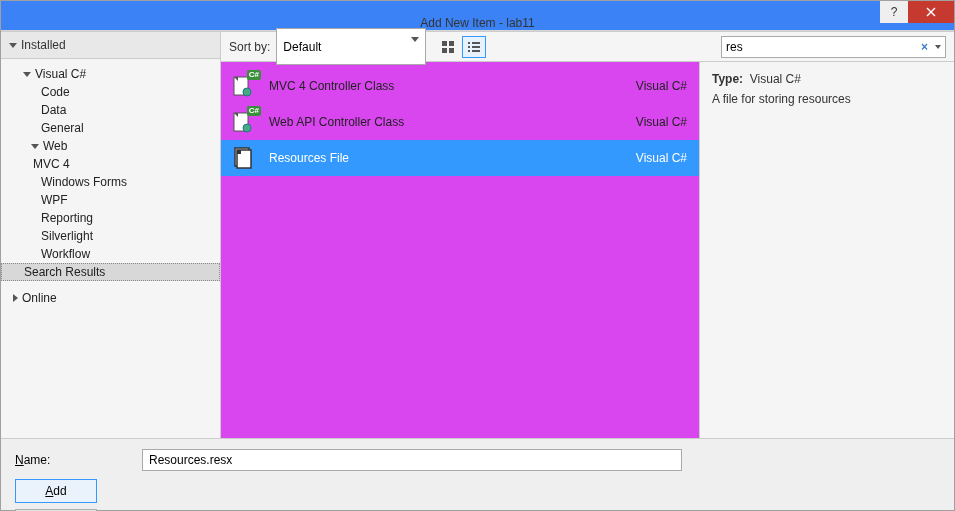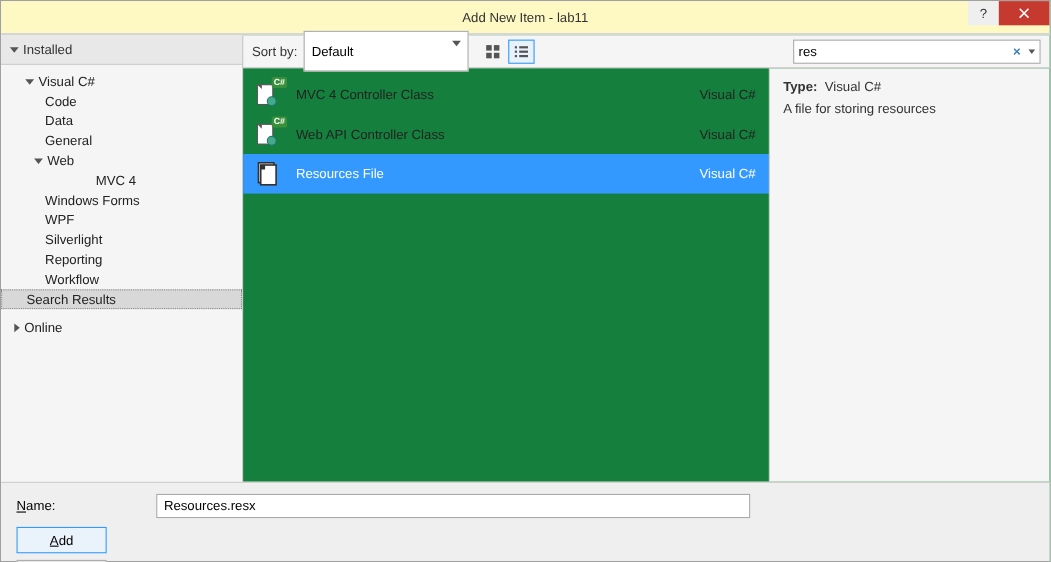--- a/index.html
+++ b/index.html
@@ -1,38 +1,38 @@
 <!DOCTYPE html>
 <html><head>
 <meta charset="utf-8">
 <style>
   * { box-sizing: border-box; margin: 0; padding: 0; font-family: "Segoe UI", Tahoma, sans-serif; font-size: 12px; }
   html, body { width: 955px; height: 511px; overflow: hidden; background: #fff; }
   .window { width: 955px; height: 511px; border: 1px solid #a0a0a0; display: flex; flex-direction: column; background: #efefef; }
-  .titlebar { height: 30px; background: #fef9c3; display: flex; align-items: center; position: relative; border-bottom: 1px solid #d6d6d6; }
+  .titlebar { height: 30px; background: #3b82f6; display: flex; align-items: flex-end; position: relative; border-bottom: 1px solid #d6d6d6; }
   .title-text { flex: 1; text-align: center; color: #333; }
   .title-controls { position: absolute; right: 0; top: 0; display: flex; height: 22px; }
   .tc-help { width: 28px; height: 22px; display: flex; align-items: center; justify-content: center; color: #333; background: #efefef; }
   .tc-close { width: 46px; height: 22px; display: flex; align-items: center; justify-content: center; background: #c6392f; color: #fff; }
   .tc-close svg { stroke: #fff; }
 
   .content { flex: 1; display: flex; border-top: 1px solid #ccc; background: #fff; }
   .sidebar { width: 220px; background: #f5f5f5; border-right: 1px solid #ccc; display: flex; flex-direction: column; }
   .sb-header { padding: 6px 8px; border-bottom: 1px solid #ccc; background: #e8e8e8; display: flex; align-items: center; gap: 4px; color: #333; }
   .arrow { display: inline-block; width: 0; height: 0; }
   .arrow-down { border-left: 4px solid transparent; border-right: 4px solid transparent; border-top: 5px solid #555; }
   .arrow-right { border-top: 4px solid transparent; border-bottom: 4px solid transparent; border-left: 5px solid #555; }
   .tree { padding: 6px 0; }
   .tree-item { padding: 2px 0 2px 22px; display: flex; align-items: center; gap: 4px; cursor: default; }
   .tree-item.lvl2 { padding-left: 40px; }
-  .tree-item.lvl3 { padding-left: 86px; }
+  .tree-item.lvl3 { padding-left: 32px; }
   .tree-item.selected { background: #d8d8d8; border: 1px dotted #888; padding-top:1px; padding-bottom:1px;}
   .tree-item span.lbl { color: #222; }
 
-  .center { flex: 1; display: flex; flex-direction: column; background: #15803d; }
+  .center { flex: 1; display: flex; flex-direction: column; background: #d946ef; }
   .toolbar { height: 30px; display: flex; align-items: center; padding: 0 8px; gap: 6px; border-bottom: 1px solid #ccc; background: #f5f5f5; }
   .sortlbl { color: #333; }
   .sortsel { width: 150px; height: 37px; border: 1px solid #aaa; background: #fff; padding: 0 18px 0 6px; position: relative; display: flex; align-items: center; }
   .sortsel::after { content: ""; position: absolute; right: 6px; top: 8px; border-left: 4px solid transparent; border-right: 4px solid transparent; border-top: 5px solid #555; }
   .viewbtns { display: flex; gap: 2px; margin-left: 4px; }
   .viewbtn { width: 24px; height: 22px; border: 1px solid transparent; display: flex; align-items: center; justify-content: center; }
   .viewbtn.sel { border: 1px solid #3399ff; background: #e8f2fc; }
   .viewbtn svg { display: block; }
   .searchbox { margin-left: auto; width: 225px; height: 22px; border: 1px solid #aaa; background: #fff; display: flex; align-items: center; padding: 10px 4px; }
   .searchbox .sinput { flex: 1; border: none; outline: none; font-size: 12px; }
@@ -111,24 +111,24 @@
         <div class="tree-item lvl3">
             <span class="lbl">MVC 4</span>
           </div>
         <div class="tree-item lvl2">
             <span class="lbl">Windows Forms</span>
           </div>
         <div class="tree-item lvl2">
             <span class="lbl">WPF</span>
           </div>
         <div class="tree-item lvl2">
+            <span class="lbl">Reporting</span>
+          </div>
+        <div class="tree-item lvl2">
             <span class="lbl">Silverlight</span>
-          </div>
-        <div class="tree-item lvl2">
-            <span class="lbl">Reporting</span>
           </div>
         <div class="tree-item lvl2">
             <span class="lbl">Workflow</span>
           </div>
         <div class="tree-item selected">
             <span class="lbl">Search Results</span>
           </div>
         <div class="tree-item" style="padding-left:12px; margin-top:8px;">
           <span class="arrow arrow-right"></span>
           <span class="lbl">Online</span>

